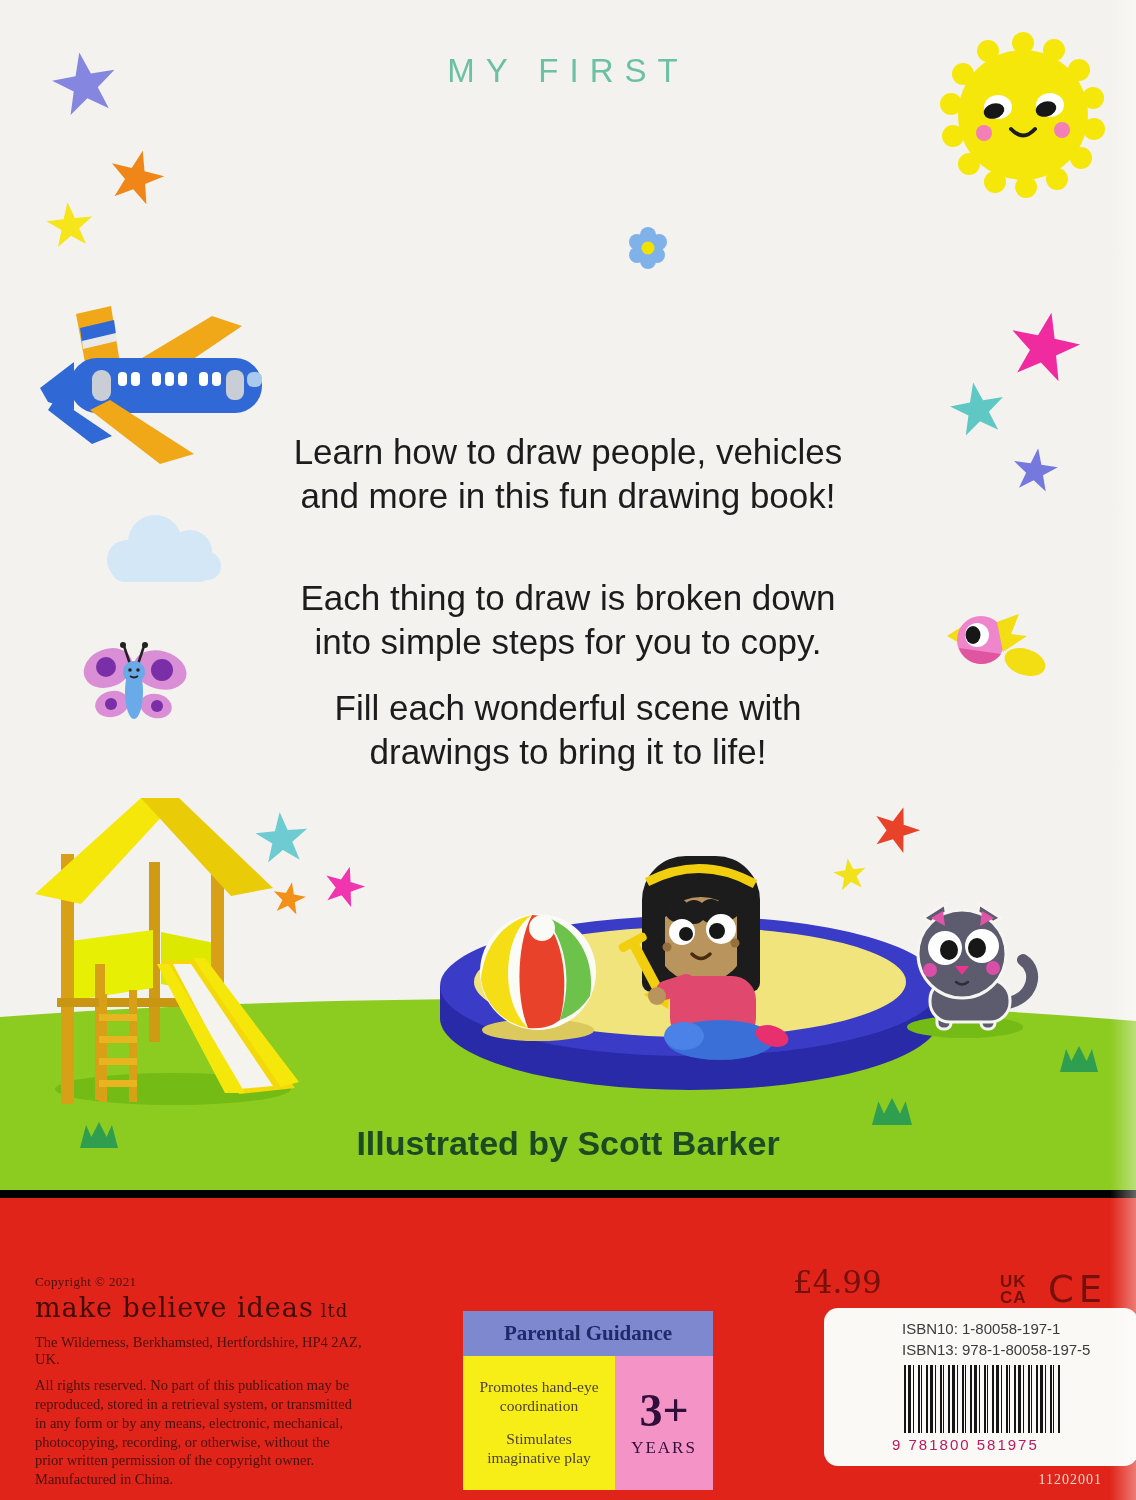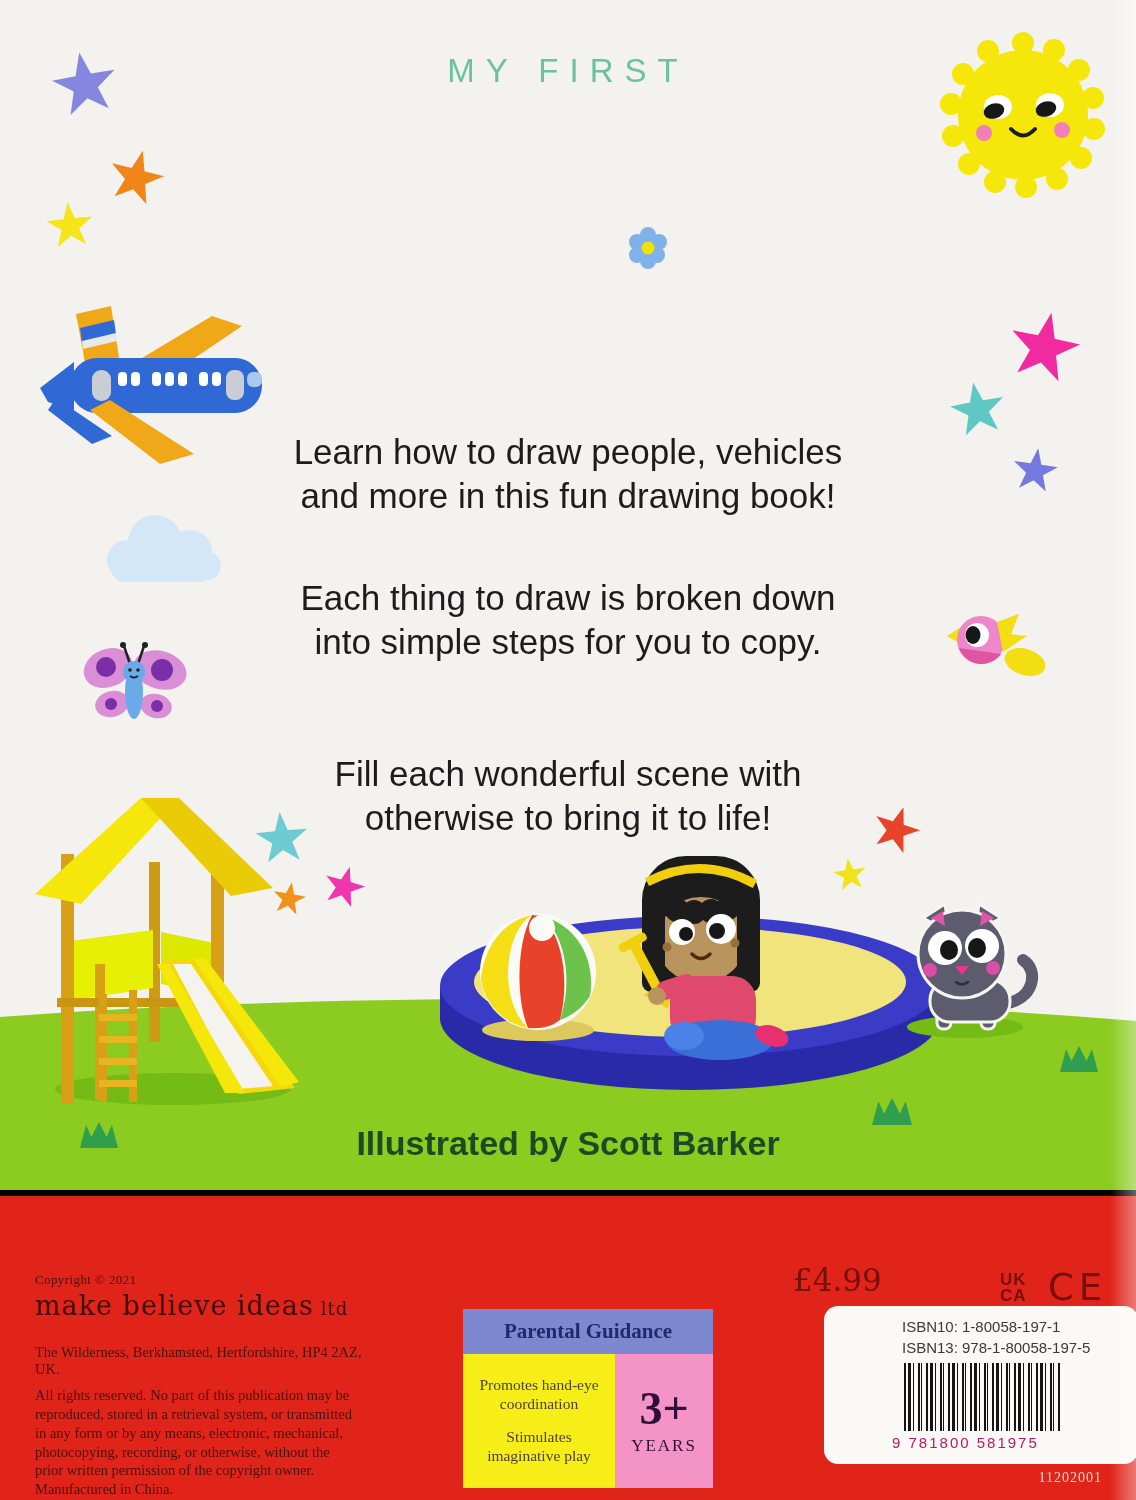--- a/index.html
+++ b/index.html
@@ -14,38 +14,38 @@
   .title{top:112px;left:0;right:0;text-align:center;line-height:1;
          font-family:"DejaVu Sans",sans-serif;font-weight:bold;font-size:116px;letter-spacing:-2px}
   .t-red{color:#e8251f;margin-right:30px}
   .t-lblue{color:#85bdea}.t-orange{color:#f0a81c}.t-green{color:#66bf3e}.t-blue{color:#2e68d8}
   .banner{top:268px;left:50%;transform:translateX(-50%);background:#e8251f;color:#ffffff;
           border-radius:46px;padding:11px 46px;font-family:"DejaVu Sans",sans-serif;
           font-weight:bold;font-size:52px;white-space:nowrap}
 
   
   .para{left:0;right:0;text-align:center;font-size:35px;line-height:44px;color:#1c1c1c}
-  .para-1{top:430px}.para-2{top:576px}.para-3{top:752px}
+  .para-1{top:430px}.para-2{top:576px}.para-3{top:686px}
   .credit{top:1124px;left:0;right:0;text-align:center;font-size:34px;font-weight:bold;color:#1d4a22}
 
   
   .star{position:absolute;clip-path:polygon(50% 0%,61.8% 34.5%,98% 35%,68.5% 56.6%,
         79.4% 91%,50% 70.5%,20.6% 91%,31.5% 56.6%,2% 35%,38.2% 34.5%)}
   .tuft{position:absolute;background:#2f9e4f;
         clip-path:polygon(0% 100%,16% 12%,30% 58%,50% 0%,70% 58%,84% 12%,100% 100%)}
 
   
   .grass-svg{top:995px;left:0}
-  .footer{top:1190px;left:0;width:1136px;height:310px;background:#e0241a;border-top:6px solid #000000}
+  .footer{top:1190px;left:0;width:1136px;height:310px;background:#e0241a;border-top:8px solid #000000}
   .foot-left{position:absolute;left:35px;top:76px;width:330px;color:#4a100b;
              font-family:"Liberation Serif",serif}
   .copyright{font-size:13px;letter-spacing:.4px}
   .logo{margin-top:2px;font-family:"DejaVu Serif",serif;font-size:27px;letter-spacing:1px;color:#400d08}
   .logo .ltd{font-size:18px;margin-left:7px}
-  .address{margin-top:23px;font-size:14.5px}
+  .address{margin-top:11px;font-size:14.5px}
   .rights{margin-top:8px;font-size:14.5px;line-height:1.3;width:320px}
   .website{margin-top:10px;font-size:14.5px}
 
   .price{position:absolute;left:793px;top:66px;font-family:"DejaVu Serif",serif;
          font-size:31px;color:#75110a}
   .ukca{position:absolute;left:1000px;top:76px;font-weight:bold;font-size:17px;line-height:.95;
         letter-spacing:1px;color:#75110a;font-family:"Liberation Sans",sans-serif}
   .ce{position:absolute;left:1048px;top:70px;font-size:37px;letter-spacing:5px;color:#75110a;
       font-family:"DejaVu Sans",sans-serif}
 
@@ -156,21 +156,21 @@
   <div class="abs para para-1">
     <div>Learn how to draw people, vehicles</div>
     <div>and more in this fun drawing book!</div>
   </div>
   <div class="abs para para-2">
     <div>Each thing to draw is broken down</div>
     <div>into simple steps for you to copy.</div>
   </div>
   <div class="abs para para-3">
     <div>Fill each wonderful scene with</div>
-    <div>otherwise to bring it to life!</div>
+    <div>drawings to bring it to life!</div>
   </div>
 
   <svg class="abs" style="left:95px;top:500px" width="130" height="88" viewBox="0 0 130 88">
     <g fill="#d3e7f6">
       <circle cx="32" cy="60" r="20"></circle>
         <circle cx="60" cy="42" r="27"></circle>
       <circle cx="95" cy="52" r="22"></circle>
         <circle cx="112" cy="66" r="14"></circle>
       <rect x="16" y="54" width="102" height="28" rx="14"></rect>
     </g>

